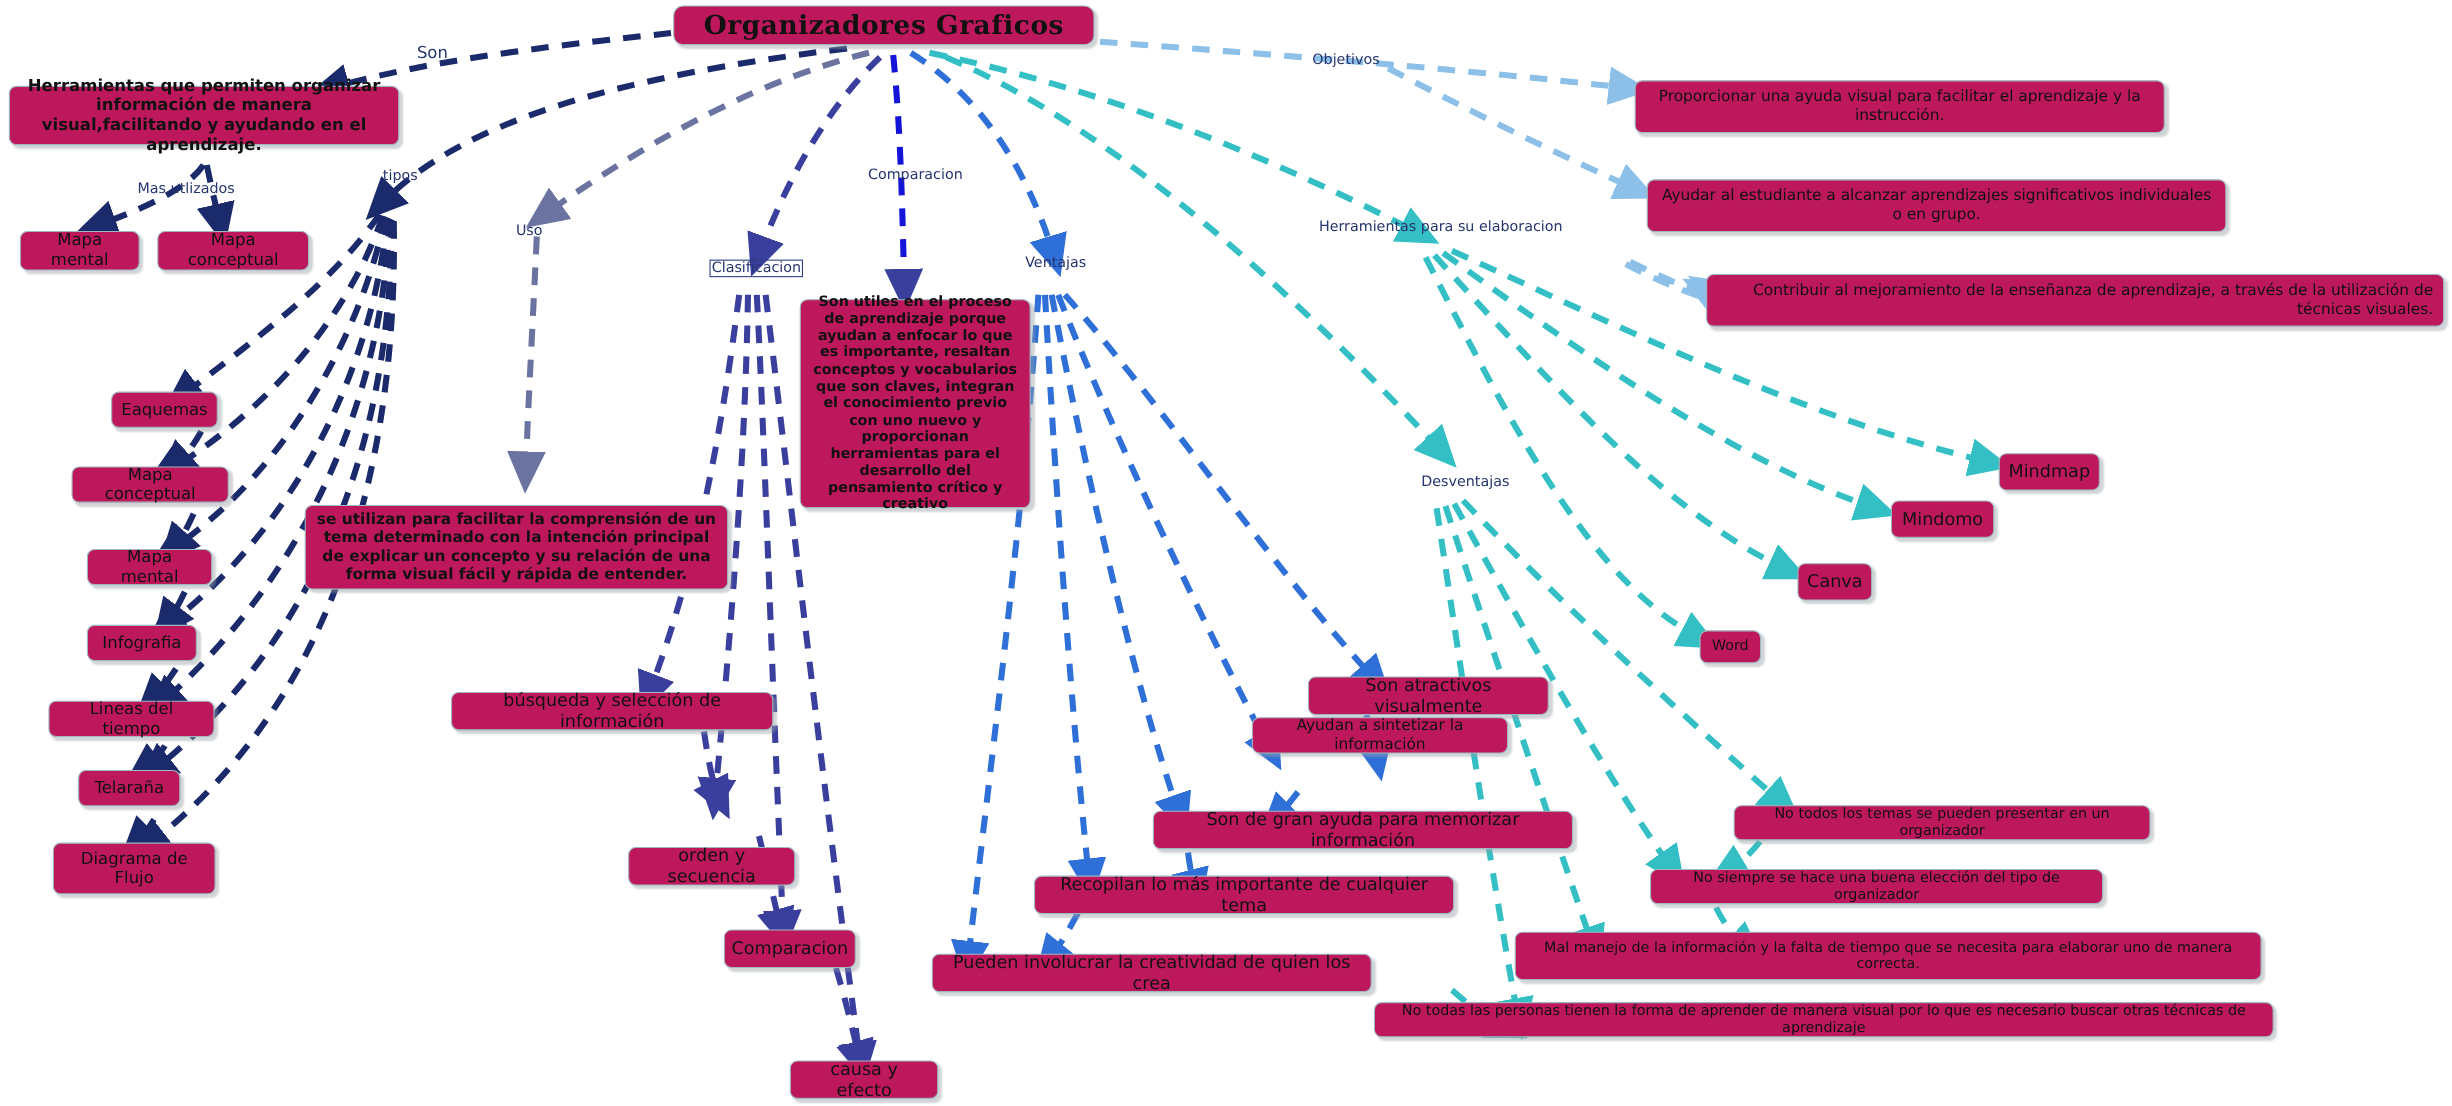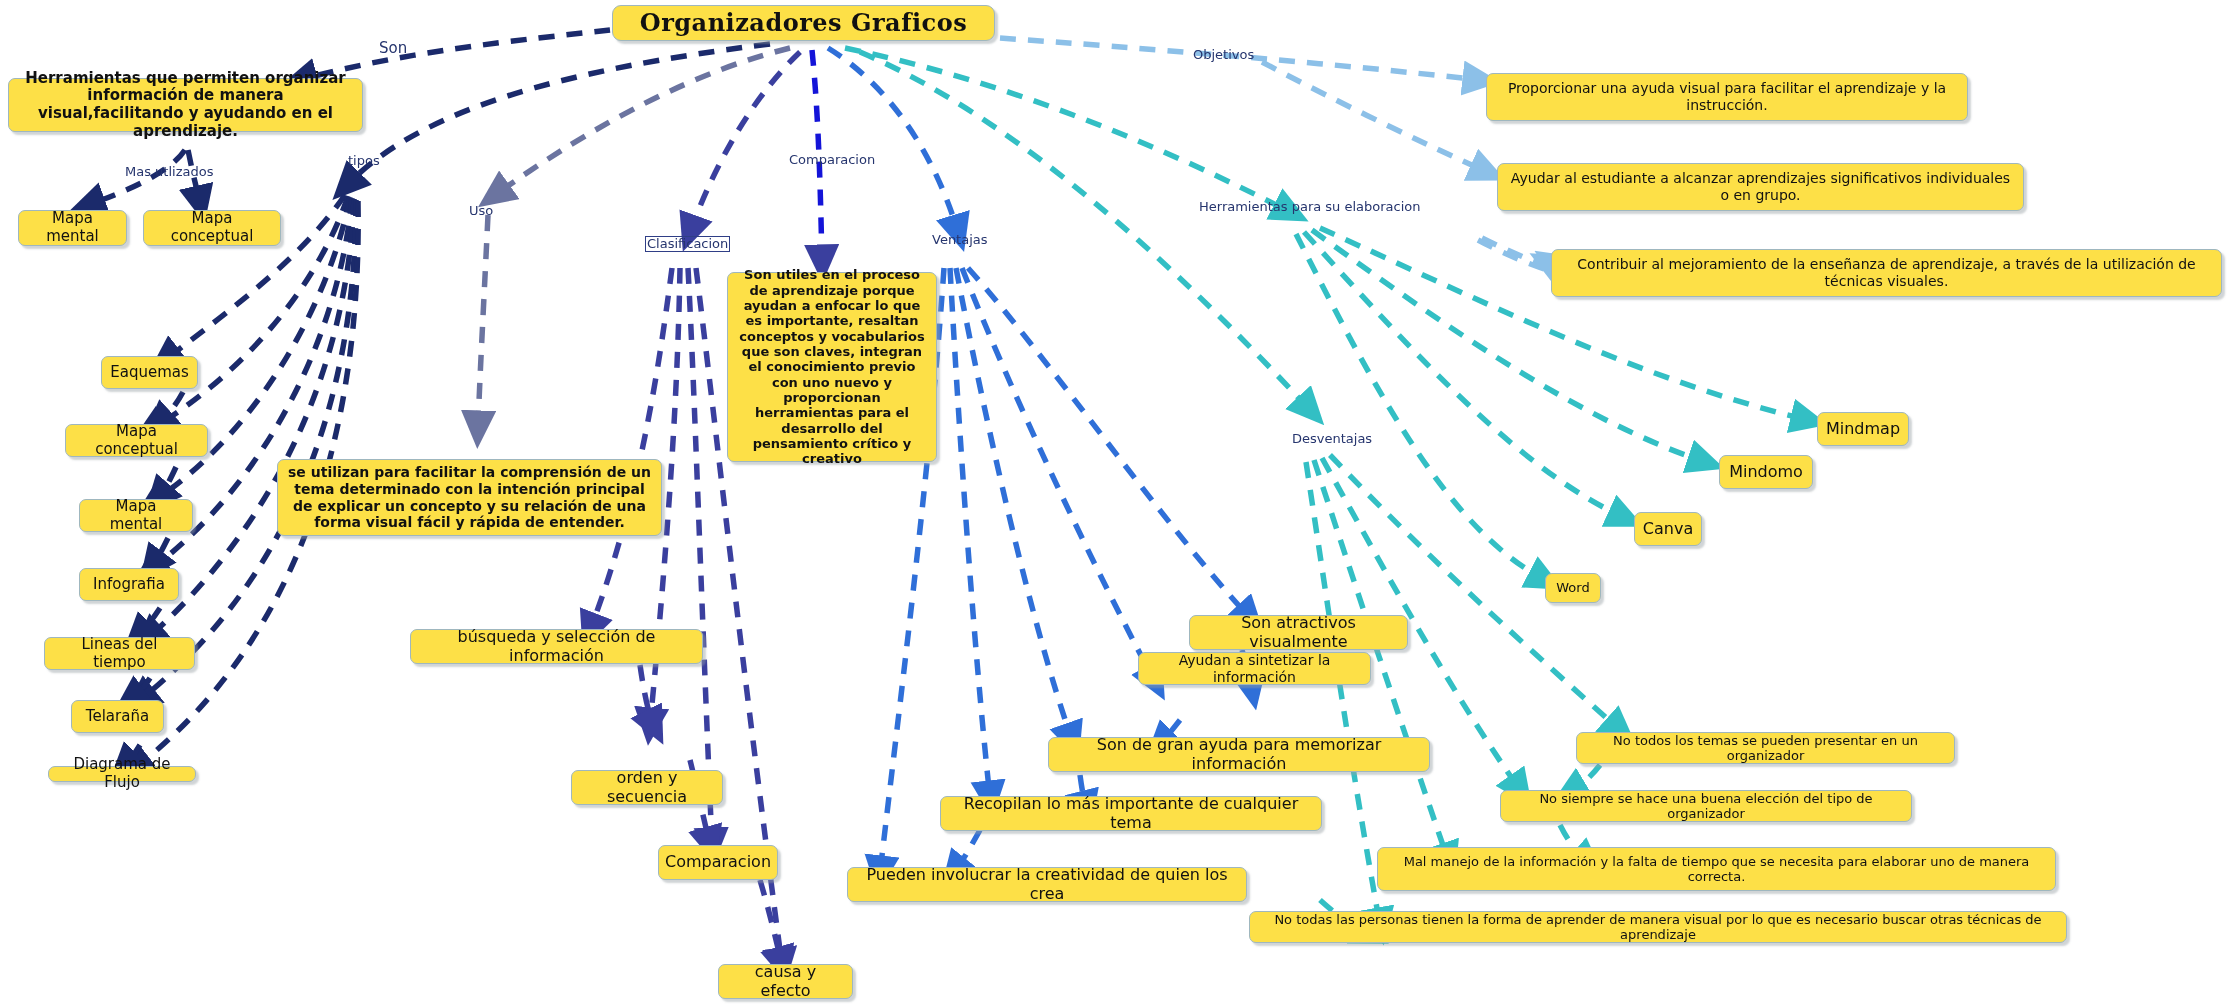--- a/index.html
+++ b/index.html
@@ -3,21 +3,21 @@
 <meta charset="utf-8">
 <style>
   html,body{margin:0;padding:0;background:#ffffff;}
   body{width:2229px;height:1005px;font-family:"DejaVu Sans",sans-serif;overflow:hidden;}
   #stage{position:relative;width:2229px;height:1005px;background:#fff;}
   svg#edges{position:absolute;left:0;top:0;width:2229px;height:1005px;pointer-events:none;}
 
   .node{
     position:absolute;
     box-sizing:border-box;
-    background:#fde047;
+    background:#be185d;
     border:1.6px solid #9fb7bf;
     border-radius:7px;
     box-shadow:3px 3px 2px rgba(150,160,165,.45);
     color:#111;
     display:flex;
     align-items:center;
     justify-content:center;
     text-align:center;
     padding:4px 9px;
     line-height:1.18;
@@ -177,21 +177,21 @@
   </div>
   <div class="node" style="left:79px;top:568px;width:100px;height:33px;font-size:15px;">
     <span>Infografia</span>
   </div>
   <div class="node" style="left:44px;top:637px;width:151px;height:33px;font-size:15px;">
     <span>Lineas del tiempo</span>
   </div>
   <div class="node" style="left:71px;top:700px;width:93px;height:33px;font-size:15px;">
     <span>Telaraña</span>
   </div>
-  <div class="node" style="left:48px;top:766px;width:148px;height:16px;font-size:15px;">
+  <div class="node" style="left:48px;top:766px;width:148px;height:47px;font-size:15px;">
     <span>Diagrama de Flujo</span>
   </div>
 
   <div class="node" style="left:277px;top:437px;width:385px;height:77px;font-size:14px;font-weight:bold;margin-top:22px;">
     <span>se utilizan para facilitar la comprensión de un tema determinado con la intención principal de explicar un concepto y su relación de una forma visual fácil y rápida de entender.</span>
   </div>
 
   <div class="node" style="left:727px;top:272px;width:210px;height:190px;font-size:13px;font-weight:bold;">
     <span>Son utiles en el proceso de aprendizaje porque ayudan a enfocar lo que es importante, resaltan conceptos y vocabularios que son claves, integran el conocimiento previo con uno nuevo y proporcionan herramientas para el desarrollo del pensamiento crítico y creativo</span>
   </div>
@@ -224,21 +224,21 @@
   <div class="node" style="left:847px;top:867px;width:400px;height:35px;font-size:16px;">
     <span>Pueden involucrar la creatividad de quien los crea</span>
   </div>
 
   <div class="node" style="left:1486px;top:73px;width:482px;height:48px;font-size:14px;justify-content:flex-start;">
     <span>Proporcionar una ayuda visual para facilitar el aprendizaje y la instrucción.</span>
   </div>
   <div class="node" style="left:1497px;top:163px;width:527px;height:48px;font-size:14px;justify-content:flex-start;">
     <span>Ayudar al estudiante a alcanzar aprendizajes  significativos individuales o en grupo.</span>
   </div>
-  <div class="node" style="left:1551px;top:249px;width:671px;height:48px;font-size:14px;justify-content:flex-start;">
+  <div class="node" style="left:1551px;top:249px;width:671px;height:48px;font-size:14px;justify-content:flex-start;text-align:right;">
     <span>Contribuir al mejoramiento de la enseñanza de aprendizaje, a través de la utilización de técnicas visuales.</span>
   </div>
 
   <div class="node" style="left:1817px;top:412px;width:92px;height:34px;font-size:16px;">
     <span>Mindmap</span>
   </div>
   <div class="node" style="left:1719px;top:455px;width:94px;height:34px;font-size:16px;">
     <span>Mindomo</span>
   </div>
   <div class="node" style="left:1634px;top:512px;width:68px;height:34px;font-size:16px;">

